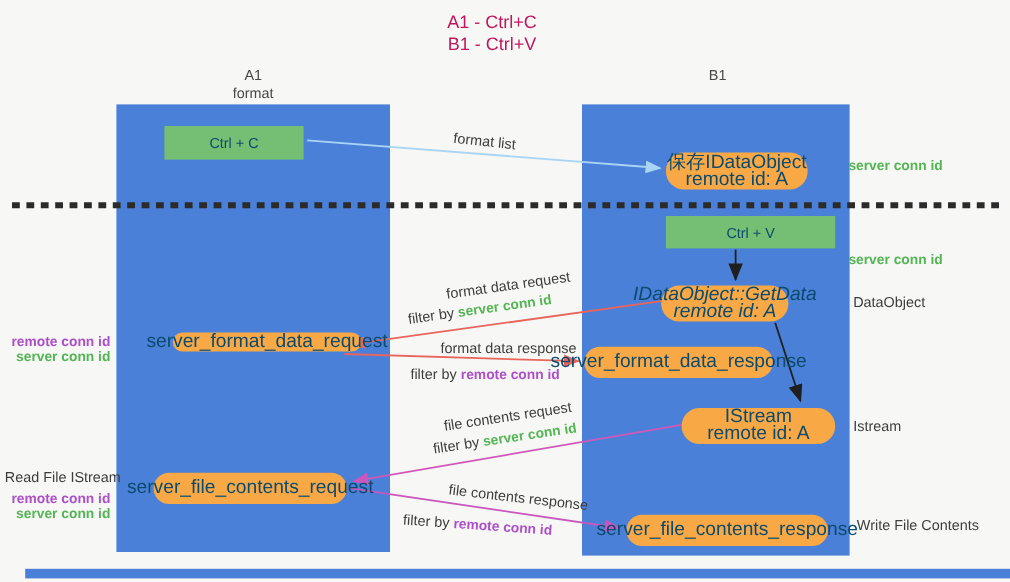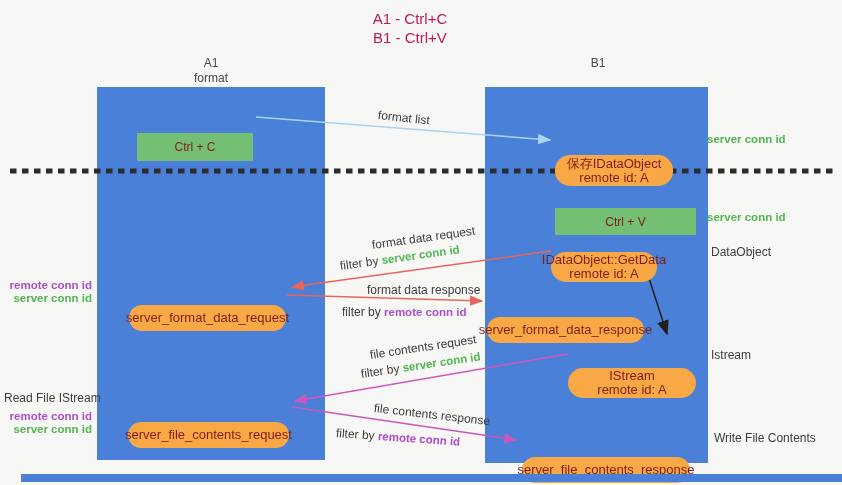--- a/index.html
+++ b/index.html
@@ -6,24 +6,24 @@
   .canvas{
     position:relative;width:842px;height:485px;background:#f7f7f5;
     font-family:"Liberation Sans",sans-serif;overflow:hidden;
   }
   .abs{position:absolute;}
   .title{left:310px;top:9px;width:200px;text-align:center;font-size:15px;color:#be185d;line-height:19px;}
   .colhdr{width:150px;text-align:center;font-size:12px;color:#474747;line-height:15px;}
   .column{background:#4a80d8;}
   .node{
     position:absolute;display:flex;flex-direction:column;align-items:center;justify-content:center;
-    color:#7f1d1d;text-align:center;font-size:12px;line-height:14px;white-space:nowrap;margin-top:28px;
+    color:#0c4a6e;text-align:center;font-size:12px;line-height:14px;white-space:nowrap;
   }
   .green{background:#74bf73;}
-  .orange{background:#f8a946;font-size:13px;border-radius:15px;}
+  .orange{background:#f8a946;font-size:16px;border-radius:15px;}
   .lbl{position:absolute;font-size:12px;color:#3d3d3d;white-space:nowrap;}
   .conn-green{color:#53b553;font-weight:bold;font-size:11.5px;}
   .conn-purple{color:#ad4fc9;font-weight:bold;font-size:11.5px;}
   .left-block{left:0;width:92px;text-align:right;line-height:13px;}
   .rot{transform-origin:left center;}
   svg.arrows{position:absolute;left:0;top:0;pointer-events:none;}
   .bottom-bar{left:21px;top:474px;width:821px;height:8px;background:#4a80d8;}
 </style>
 </head>
 <body>
@@ -77,26 +77,26 @@
 
   <div class="node orange" style="left:555px;top:127px;width:118px;height:31px;">
     <span>保存IDataObject</span>
     <span>remote id: A</span>
   </div>
 
   <div class="node green" style="left:555px;top:180px;width:141px;height:27px;">
     <span>Ctrl + V</span>
   </div>
 
-  <div class="node orange" style="left:551px;top:224px;width:106px;height:30px;">
+  <div class="node orange" style="left:551px;top:238px;width:106px;height:30px;font-style:italic;">
     <span>IDataObject::GetData</span>
     <span>remote id: A</span>
   </div>
 
-  <div class="node orange" style="left:129px;top:277px;width:157px;height:26px;text-align:center;">
+  <div class="node orange" style="left:144px;top:277px;width:157px;height:16px;text-align:center;">
     <span>server_format_data_request</span>
   </div>
 
   <div class="node orange" style="left:487px;top:289px;width:157px;height:26px;">
     <span>server_format_data_response</span>
   </div>
 
   <div class="node orange" style="left:568px;top:340px;width:128px;height:30px;">
     <span>IStream</span>
     <span>remote id: A</span>

